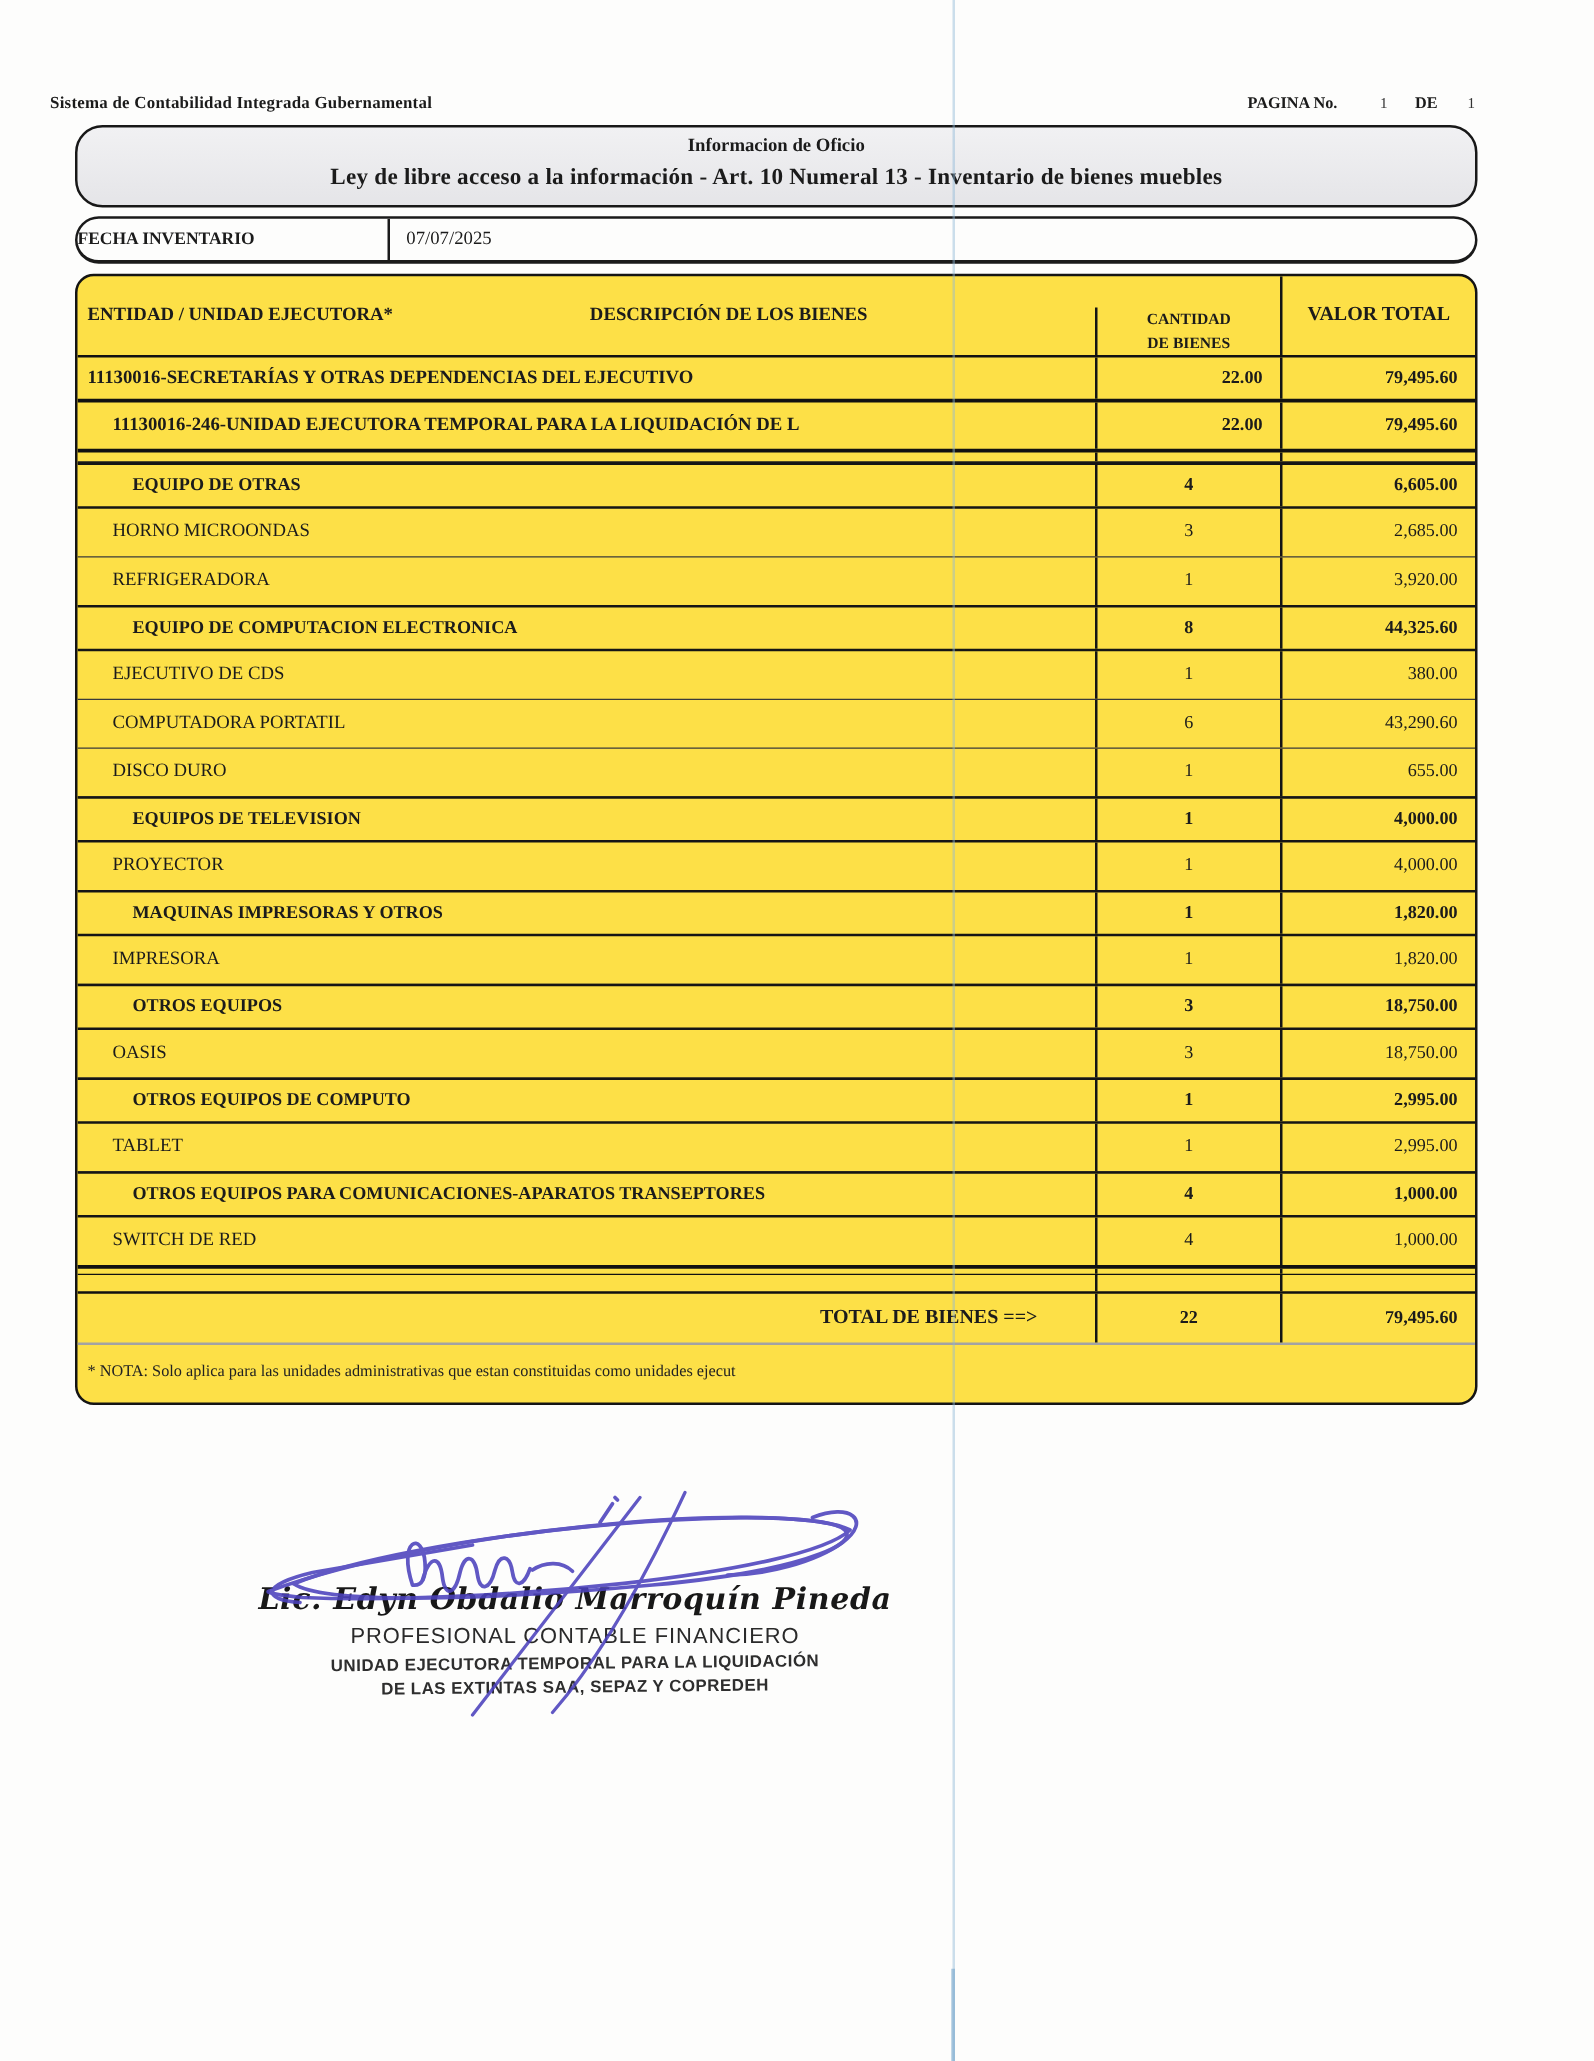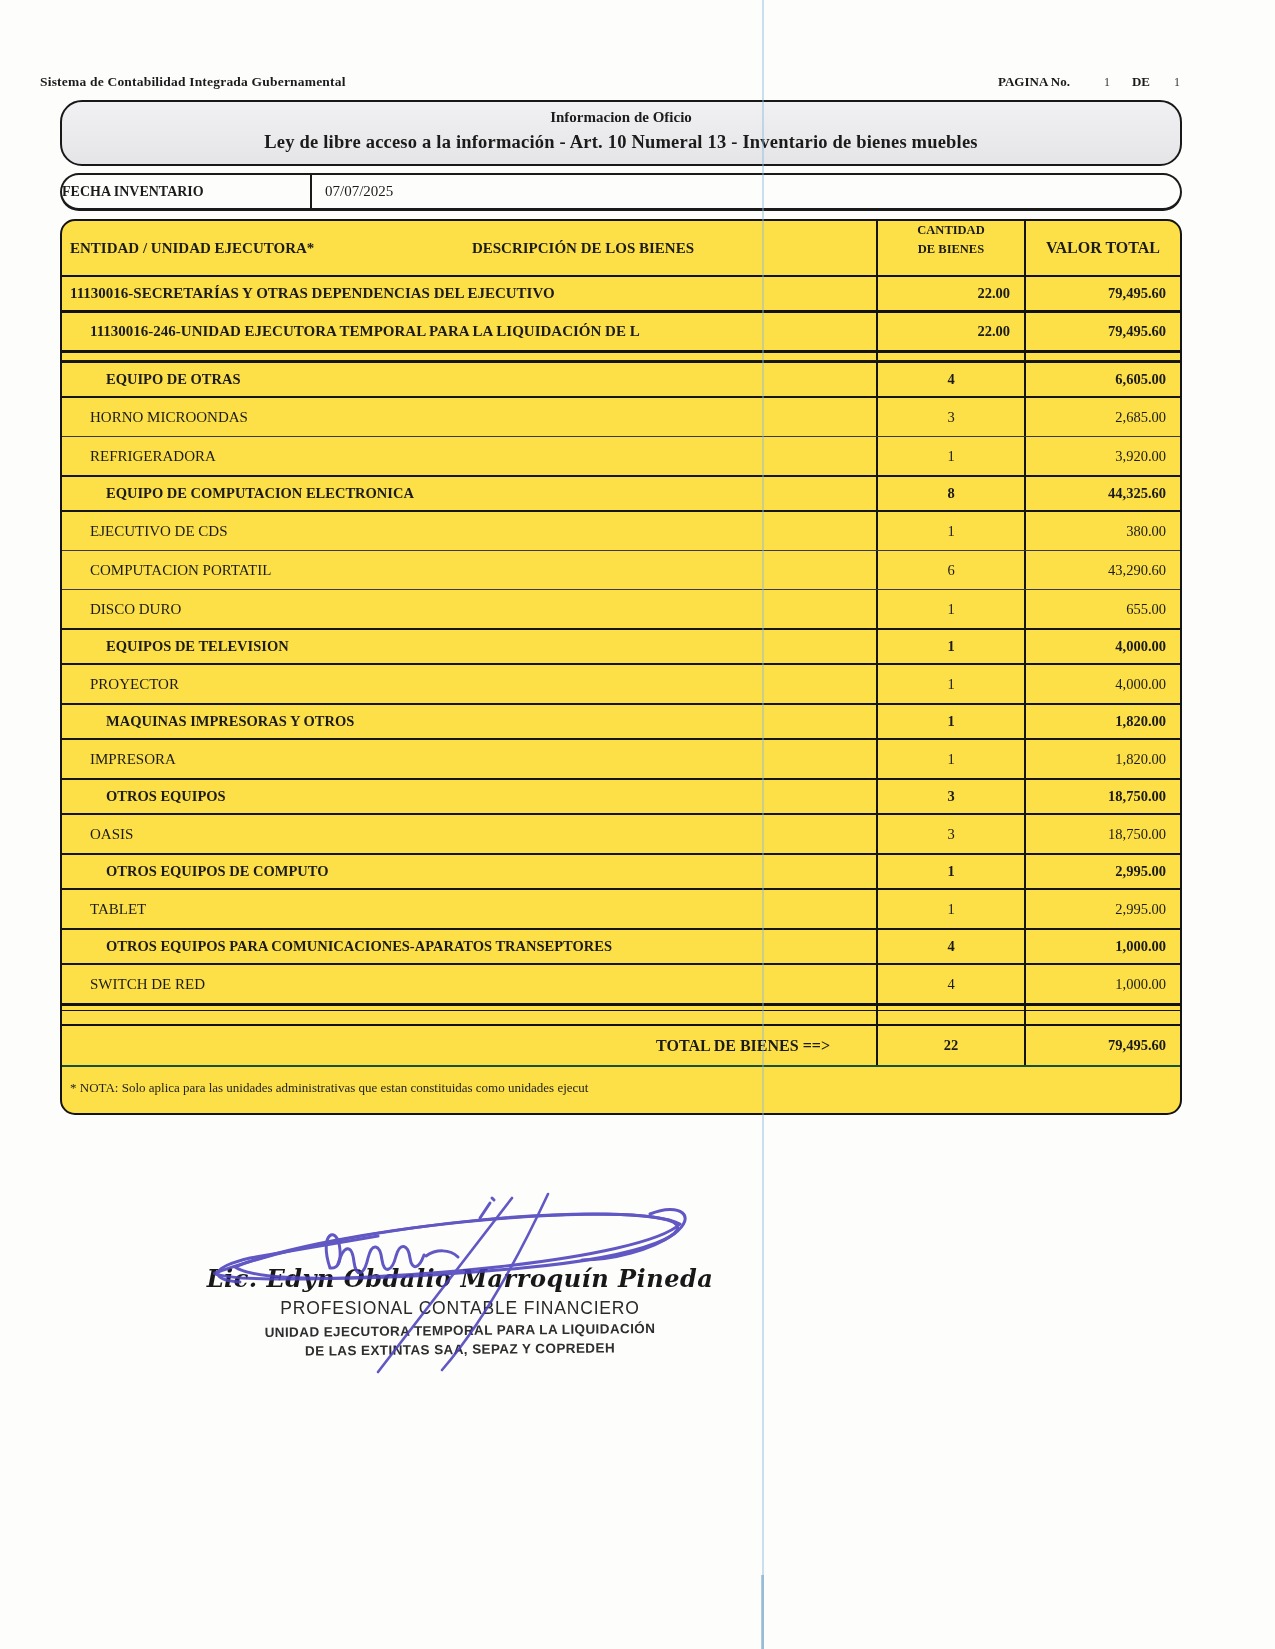--- a/index.html
+++ b/index.html
@@ -40,36 +40,36 @@
                background:#fde047; }
   .row { display:flex; align-items:stretch; border-bottom:1px solid #3a3a3a; min-height:38px; }
   .cell { display:flex; align-items:center; font-size:15px; }
   .cell-desc { flex:1; padding-left:8px; position:relative; }
   .cell-qty { width:148px; border-left:2px solid #141414; justify-content:center; font-size:14.5px; }
   .cell-val { width:156px; border-left:2px solid #141414; justify-content:flex-end; padding-right:14px; font-size:14.5px; }
 
   .thead { min-height:56px; border-bottom:2px solid #111; font-weight:bold; }
   .thead .cell-desc span.entity-h { font-size:15px; }
   .thead .desc-center { position:absolute; left:64%; transform:translateX(-50%); font-size:15px; white-space:nowrap; }
-  .thead .cell-qty { flex-direction:column; justify-content:flex-start; font-size:12.5px; line-height:1.5; }
+  .thead .cell-qty { flex-direction:column; justify-content:flex-start; font-size:12.5px; line-height:1.5;margin-top:25px; }
   .thead .cell-val { justify-content:center; padding-right:0; font-size:16px; }
 
   .row-entity { font-weight:bold; border-bottom:3px solid #111; min-height:36px; }
   .row-unit   { font-weight:bold; border-bottom:3px solid #111; min-height:40px; }
   .row-unit .cell-desc { padding-left:28px; }
   .row-entity .cell-qty, .row-unit .cell-qty { justify-content:flex-end; padding-right:14px; }
   .spacer-after-unit { min-height:9px; border-bottom:2px solid #1c1c1c; }
   .row-category { font-weight:bold; border-top:2px solid #151515; border-bottom:2px solid #151515;
                   margin-top:-1px; min-height:37px; }
   .row-category .cell-desc { padding-left:44px; font-size:14.5px; }
   .row-item { min-height:39px; }
   .row-item .cell-desc { padding-left:28px; }
   .row-doubleline { min-height:8px; border-top:3px solid #111; border-bottom:1.5px solid #111; margin-top:-1px; }
   .row-gap { min-height:15px; border-bottom:2.5px solid #111; }
-  .total-row { min-height:41px; font-weight:bold; border-bottom:2px solid #14532d; }
+  .total-row { min-height:41px; font-weight:bold; border-bottom:2px solid #a3a3a3; }
   .total-row .cell-desc { justify-content:flex-end; padding-right:46px; font-size:16px; }
   .note-row { padding:13px 10px 17px 8px; font-size:13px; color:#222; }
 
   
   .signature-block { position:absolute; left:180px; top:1172px; width:560px; text-align:center; }
   .sig-svg { position:absolute; left:0; top:0; width:560px; height:235px; pointer-events:none; z-index:3; }
   .sig-texts { position:relative; margin-top:92px; z-index:2; }
   .sig-name { font-family:"DejaVu Serif", serif; font-style:italic; font-weight:bold; font-size:24px;
               letter-spacing:.5px; color:#181818; }
   .sig-title { font-family:"Liberation Sans", sans-serif; font-size:17.5px; letter-spacing:.8px;
@@ -171,21 +171,21 @@
         </div>
         <div class="row row-item">
           <div class="cell cell-desc">
             <span>EJECUTIVO DE CDS</span>
           </div>
           <div class="cell cell-qty">1</div>
           <div class="cell cell-val">380.00</div>
         </div>
         <div class="row row-item">
           <div class="cell cell-desc">
-            <span>COMPUTACION PORTATIL</span>
+            <span>COMPUTADORA PORTATIL</span>
           </div>
           <div class="cell cell-qty">6</div>
           <div class="cell cell-val">43,290.60</div>
         </div>
         <div class="row row-item">
           <div class="cell cell-desc">
             <span>DISCO DURO</span>
           </div>
           <div class="cell cell-qty">1</div>
           <div class="cell cell-val">655.00</div>

